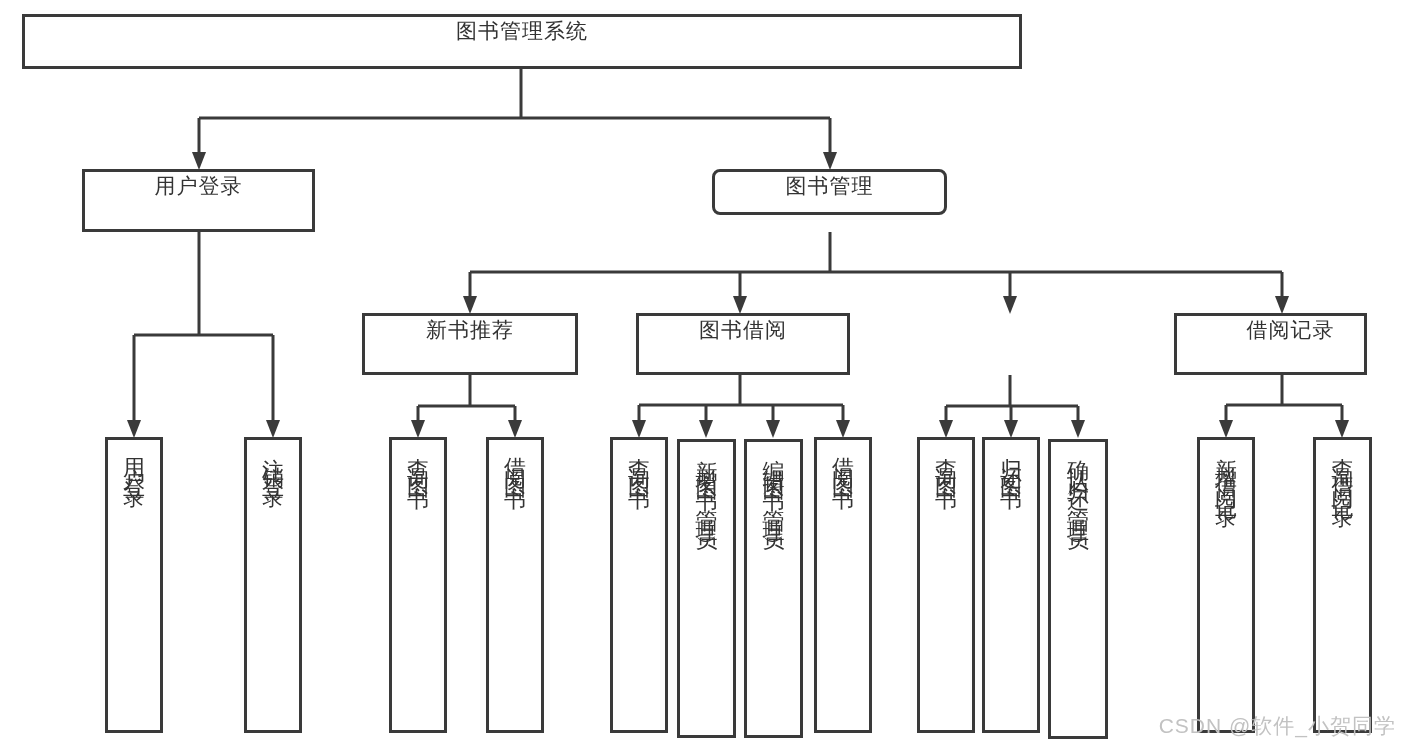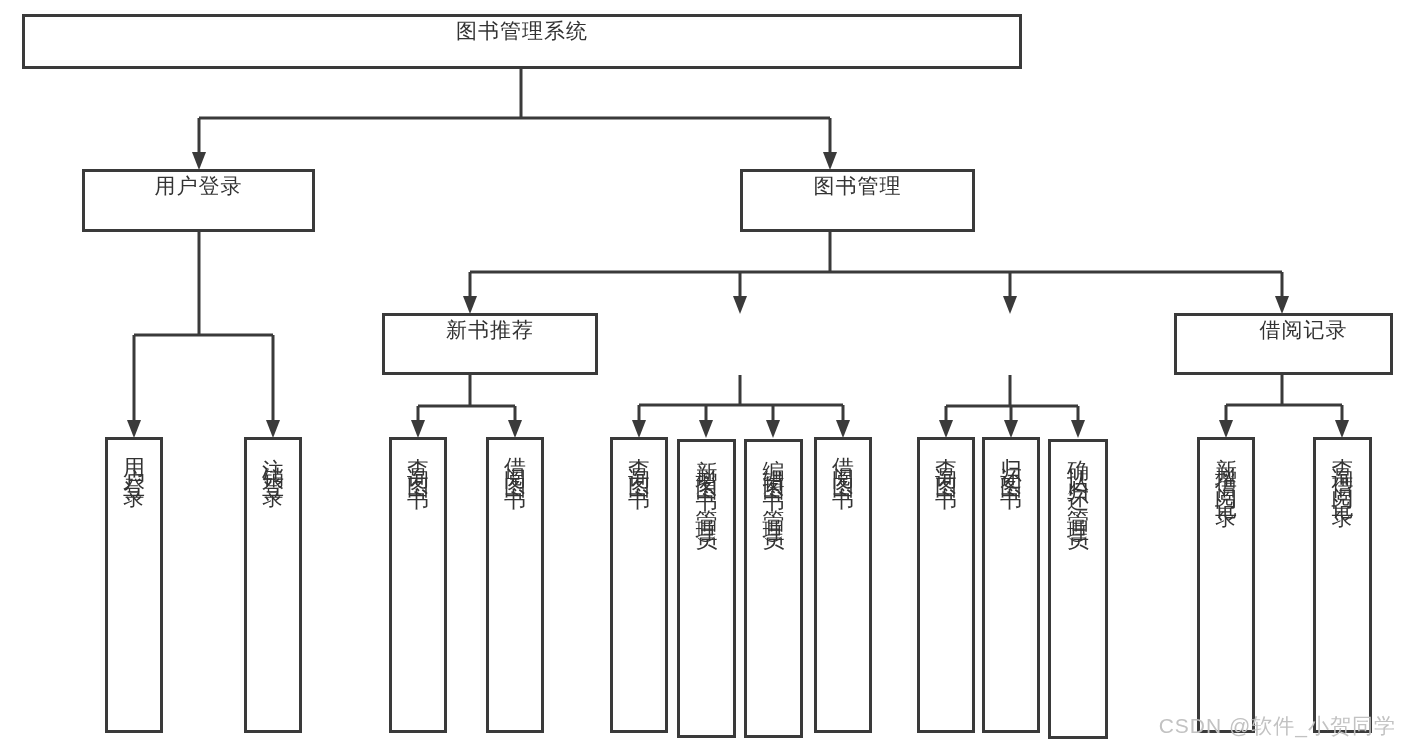--- a/index.html
+++ b/index.html
@@ -103,28 +103,31 @@
     </g>
   </svg>
 
   <div class="box hbox" style="left:22px; top:14px; width:1000px; height:55px;">
     <span class="label">图书管理系统</span>
   </div>
 
   <div class="box hbox" style="left:82px; top:169px; width:233px; height:63px;">
     <span class="label">用户登录</span>
   </div>
-  <div class="box hbox" style="left:740px; top:169px; width:235px; height:63px;">
+  <div class="box hbox" style="left:712px; top:169px; width:235px; height:46px;border-radius:8px;">
     <span class="label">图书管理</span>
   </div>
 
-  <div class="box hbox" style="left:362px; top:313px; width:216px; height:62px;margin-left:20px;">
+  <div class="box hbox" style="left:362px; top:313px; width:216px; height:62px;">
     <span class="label">新书推荐</span>
   </div>
-  <div class="box hbox" style="left:1174px; top:313px; width:219px; height:62px;padding-left:40px;">
+  <div class="box hbox" style="left:636px; top:313px; width:214px; height:62px;">
+    <span class="label">图书借阅</span>
+  </div>
+  <div class="box hbox" style="left:1174px; top:313px; width:193px; height:62px;padding-left:40px;">
     <span class="label">借阅记录</span>
   </div>
 
   <div class="box vbox" style="left:105px; top:437px; width:58px; height:296px;">
     <span class="label">用户登录</span>
   </div>
   <div class="box vbox" style="left:244px; top:437px; width:58px; height:296px;">
     <span class="label">注销登录</span>
   </div>
 

